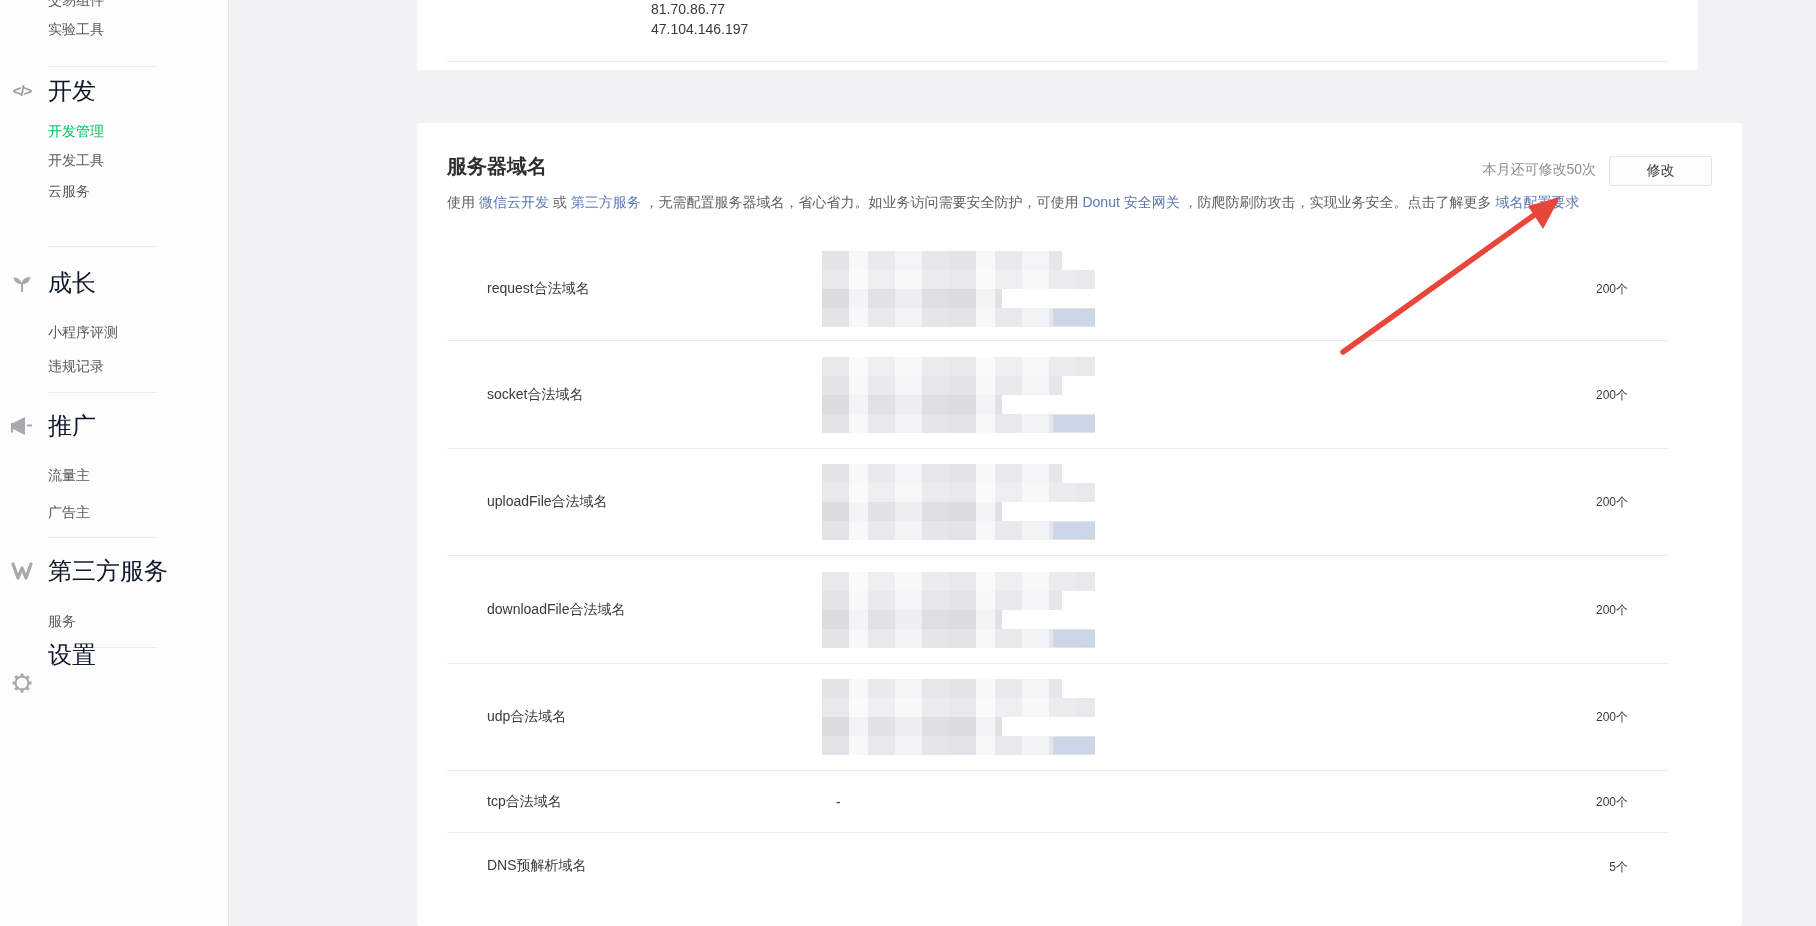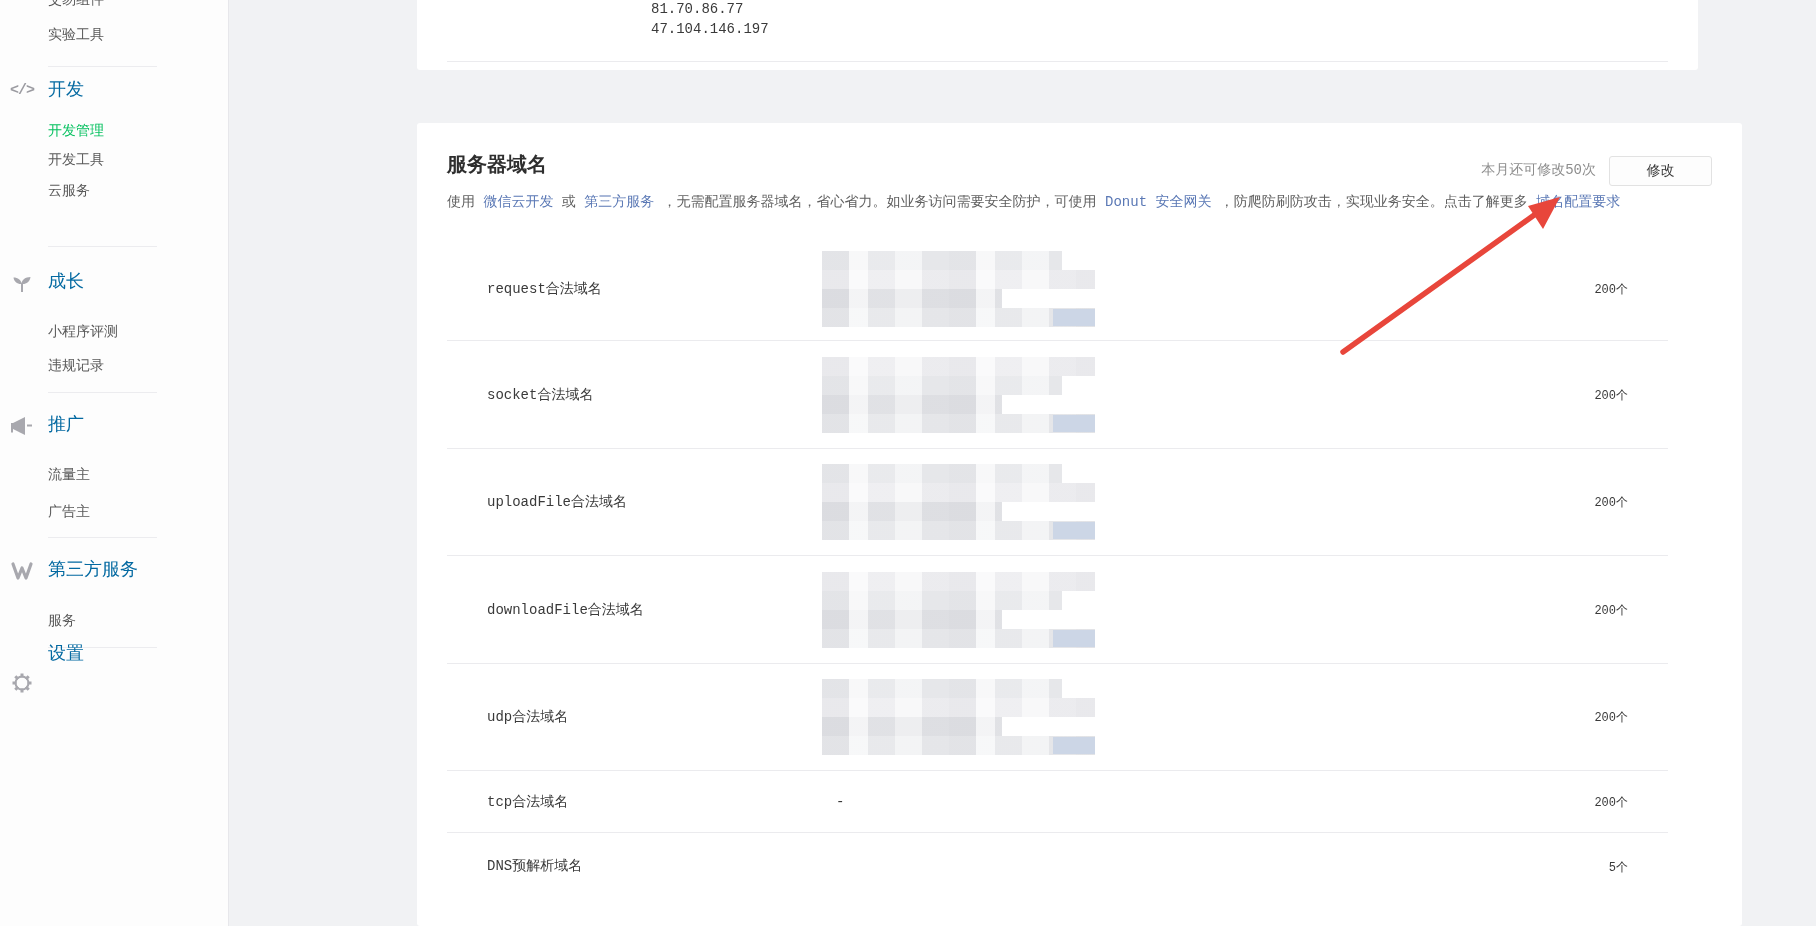--- a/index.html
+++ b/index.html
@@ -1,26 +1,26 @@
 <!DOCTYPE html>
 <html><head>
 <meta charset="utf-8">
 <style>
   * { margin:0; padding:0; box-sizing:border-box; }
   html,body { width:1816px; height:926px; overflow:hidden; }
   body { font-family:"Liberation Sans","DejaVu Sans",sans-serif; background:#f1f2f4; color:#353535; }
-  .page { position:relative; width:1816px; height:926px;font-family:Liberation Mono, monospace; }
+  .page { position:relative; width:1816px; height:926px; }
 
   
   .sidebar { position:absolute; left:0; top:0; width:229px; height:926px; background:#fdfdfd;
              border-right:1px solid #e7e7eb; overflow:hidden; z-index:2; }
   .s-abs { position:absolute; left:48px; white-space:nowrap; }
   .side-sub { font-size:14px; color:#595959; line-height:19px; cursor:pointer; }
   .side-sub.active { color:#07c160; }
-  .side-title { font-size:18px; color:#0369a1; line-height:25px; cursor:pointer; }
+  .side-title { font-size:24px; color:#0f172a; line-height:25px; cursor:pointer; }
   .s-divider { position:absolute; left:48px; width:109px; border:0; border-top:1px solid #ececef; }
   .s-icon { position:absolute; left:10px; width:24px; height:24px; color:#9b9ba1; text-align:center; }
   .s-icon svg { display:block; }
   .code-glyph { font-size:15px; font-weight:bold; color:#9b9ba1; letter-spacing:-1px; line-height:24px; }
 
   
   .card { position:absolute; background:#ffffff; border-radius:3px; }
   .card-ip { left:417px; top:-6px; width:1281px; height:76px; }
   .ip-line { position:absolute; left:234px; font-size:14px; color:#3a3a3a; line-height:20px; }
   .ip-line.l1 { top:5px; } .ip-line.l2 { top:25px; }
@@ -64,21 +64,21 @@
   
   .arrow-overlay { position:absolute; left:0; top:0; width:1816px; height:926px; pointer-events:none; z-index:10; }
 </style>
 </head>
 <body>
 
 <div class="page">
 
   <aside class="sidebar">
     <div class="s-abs side-sub" style="top:-9px;">交易组件</div>
-    <div class="s-abs side-sub" style="top:26px;">实验工具</div>
+    <div class="s-abs side-sub" style="top:20px;">实验工具</div>
     <hr class="s-divider" style="top:66px;">
 
     <span class="s-icon" style="top:79px;"><span class="code-glyph">&lt;/&gt;</span></span>
     <div class="s-abs side-title" style="top:78px;">开发</div>
     <div class="s-abs side-sub active" style="top:122px;">开发管理</div>
     <div class="s-abs side-sub" style="top:151px;">开发工具</div>
     <div class="s-abs side-sub" style="top:182px;">云服务</div>
     <hr class="s-divider" style="top:246px;">
 
     <span class="s-icon" style="top:271px;">

